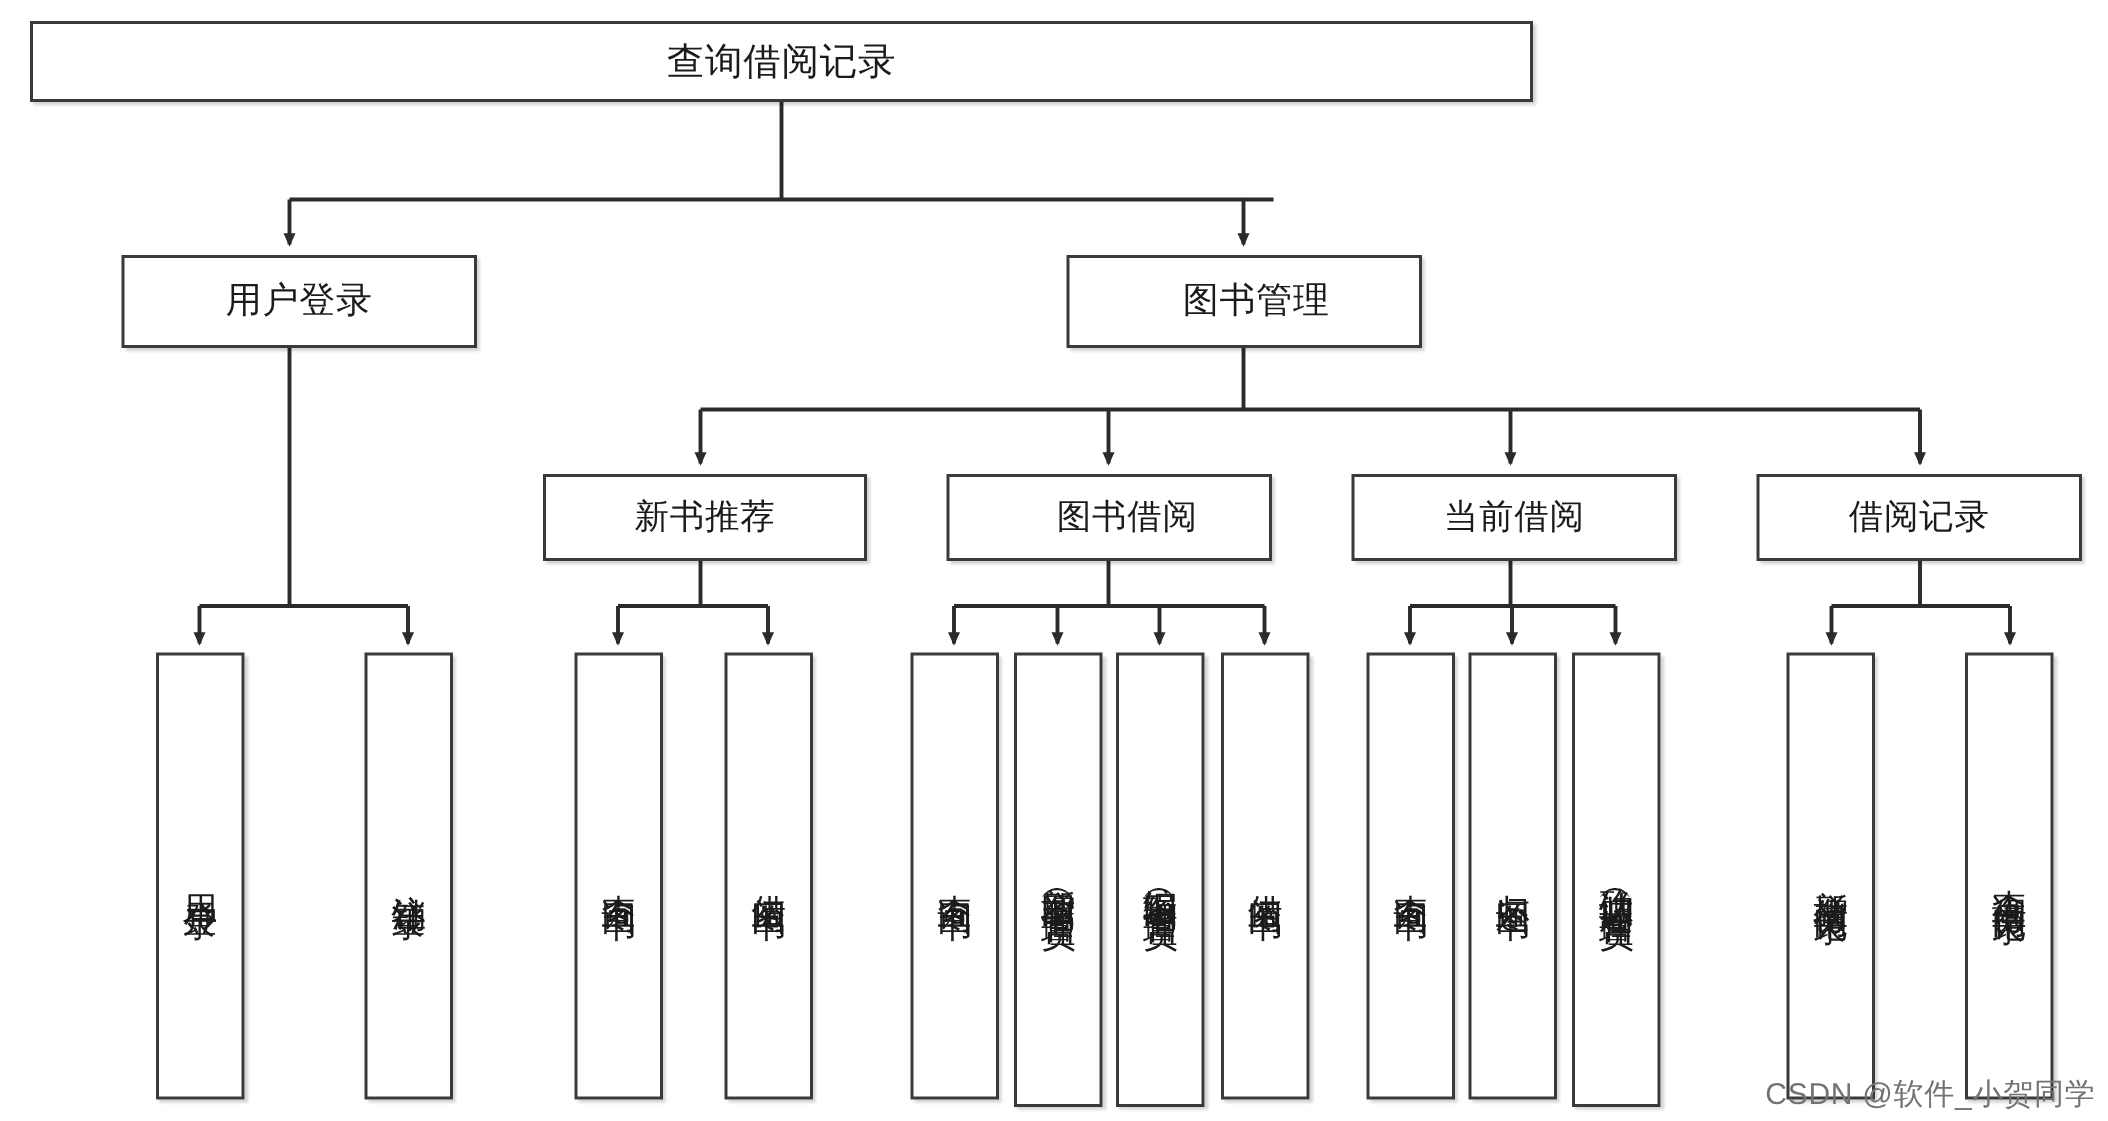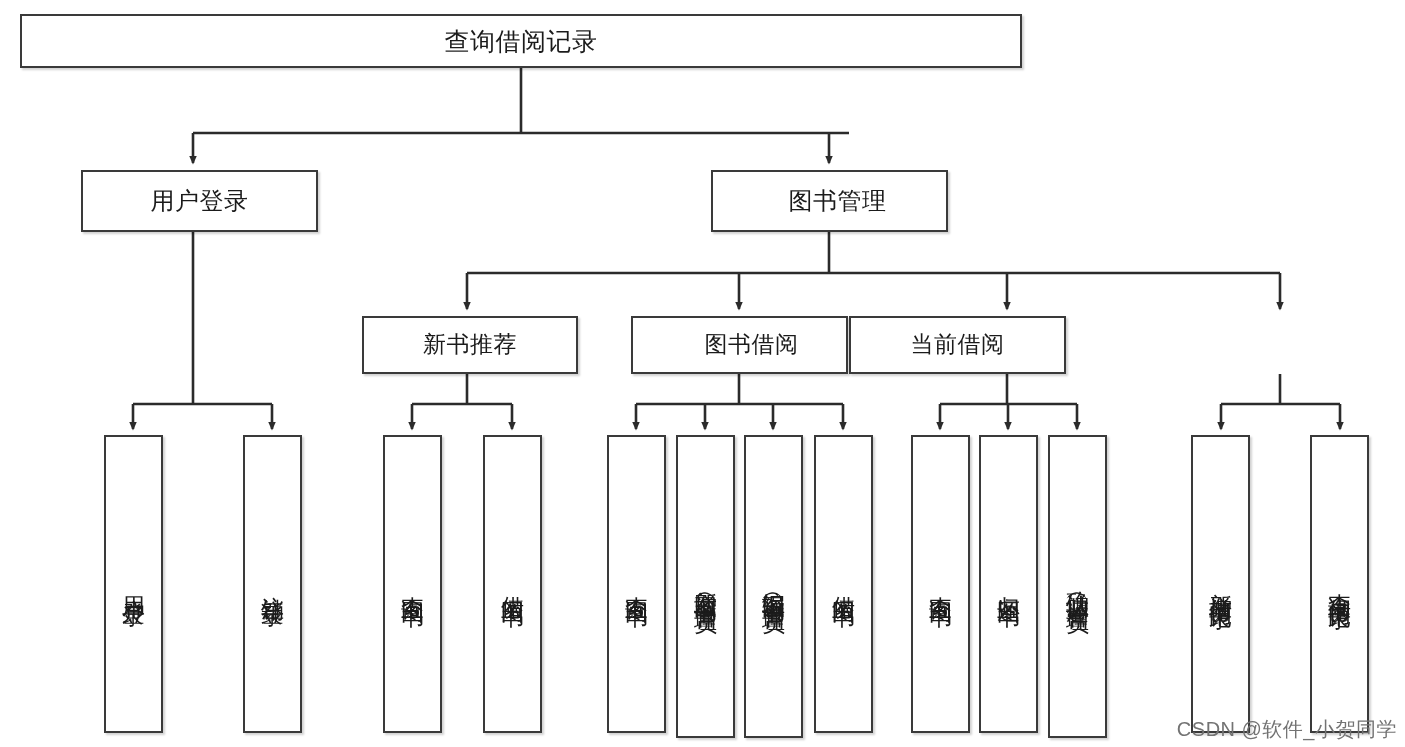--- a/index.html
+++ b/index.html
@@ -131,22 +131,25 @@
   <div class="node level-2" style="left:711px; top:170px; width:237px; height:62px;padding-left:16px;">
     <span class="node-label">图书管理</span>
   </div>
 
   <div class="node level-3" style="left:362px; top:316px; width:216px; height:58px;">
     <span class="node-label">新书推荐</span>
   </div>
   <div class="node level-3" style="left:631px; top:316px; width:217px; height:58px;padding-left:24px;">
     <span class="node-label">图书借阅</span>
   </div>
-  <div class="node level-3" style="left:849px; top:316px; width:217px; height:58px;">
+  <div class="node level-3" style="left:901px; top:316px; width:217px; height:58px;">
     <span class="node-label">当前借阅</span>
+  </div>
+  <div class="node level-3" style="left:1171px; top:316px; width:217px; height:58px;">
+    <span class="node-label">借阅记录</span>
   </div>
 
   <div class="node level-4 vertical" style="left:104px; top:435px; width:59px; height:298px;">
     <span class="node-label">用户登录</span>
   </div>
   <div class="node level-4 vertical" style="left:243px; top:435px; width:59px; height:298px;">
     <span class="node-label">注销登录</span>
   </div>
 
   <div class="node level-4 vertical" style="left:383px; top:435px; width:59px; height:298px;">

